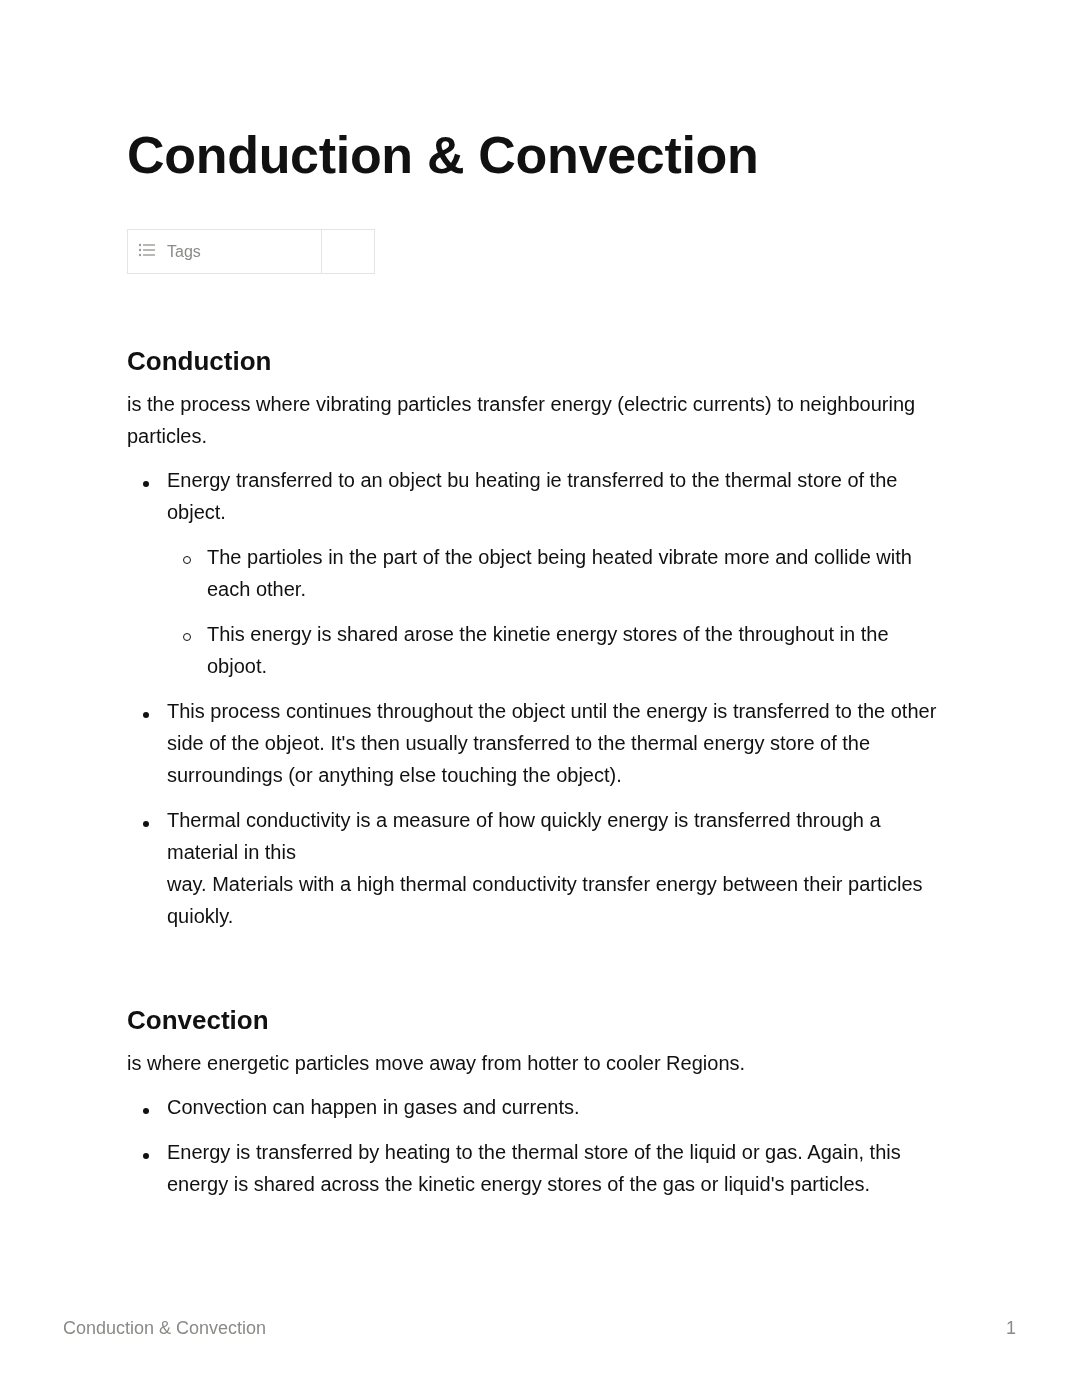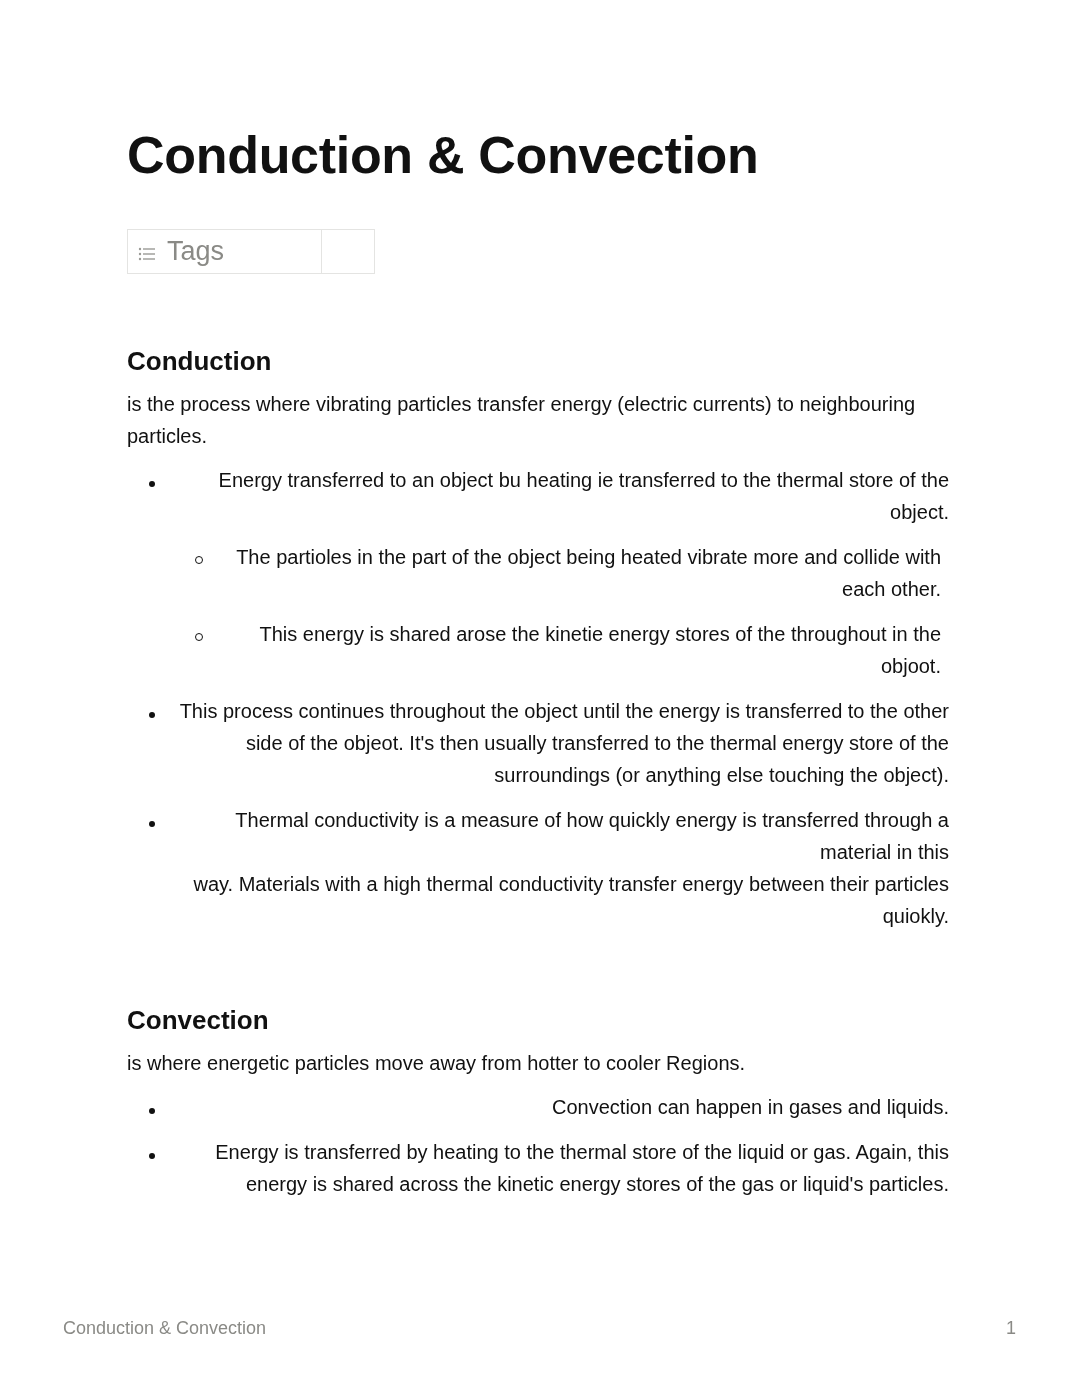--- a/index.html
+++ b/index.html
@@ -1,28 +1,28 @@
 <!DOCTYPE html>
 <html><head>
 <meta charset="utf-8">
 <style>
   html, body { margin:0; padding:0; background:#ffffff; }
   body { width:1080px; height:1397px; position:relative; font-family:"Liberation Sans", sans-serif; color:#111111; overflow:hidden; }
   .page-title { position:absolute; left:127px; top:126px; margin:0; font-size:52px; font-weight:bold; letter-spacing:-0.3px; line-height:1.15; }
   .props { position:absolute; left:127px; top:229px; border-collapse:collapse; }
-  .props td { border:1px solid #e4e4e2; height:43px; padding:0; font-size:27px; color:#8a8a86; }
+  .props td { border:1px solid #e4e4e2; height:43px; padding:0; font-size:16px; color:#8a8a86; }
   .props td.name { width:183px; padding-left:10px; }
   .props td.val { width:52px; text-align:center; }
   .props .picon { display:inline-block; width:18px; margin-right:11px; vertical-align:middle; }
   .props .ptext { vertical-align:middle; }
   .cb { display:inline-block; width:18px; height:18px; border:2px solid #333; vertical-align:middle; }
   .content { position:absolute; left:127px; top:344px; width:830px; }
   h2 { font-size:26px; font-weight:bold; margin:0 0 10px 0; line-height:34px; }
   p { font-size:20px; line-height:32px; margin:0 0 12px 0; }
-  ul { margin:8px; padding:0; list-style:none;text-align:right; }
+  ul { margin:2px; padding:0; list-style:none; }
   li { font-size:20px; line-height:32px; position:relative; padding-left:38px; margin-bottom:13px; }
   li .bul { position:absolute; left:14px; top:0; }
   .disc { display:inline-block; width:6px; height:6px; border-radius:50%; background:#111; margin-top:14px; }
   .circle { display:inline-block; width:6px; height:6px; border-radius:50%; border:1.5px solid #111; margin-top:13px; }
   .square { display:inline-block; width:6px; height:6px; background:#111; margin-top:14px; }
   ul ul { margin-top:13px; }
   .gap { height:58px; }
   .footer-left { position:absolute; left:63px; top:1318px; font-size:18px; color:#8a8a86; }
   .footer-right { position:absolute; right:64px; top:1318px; font-size:18px; color:#8a8a86; }
 </style>
@@ -85,21 +85,21 @@
   </section>
 
   <div class="gap"></div>
 
   <section>
     <h2>Convection</h2>
     <p>is where energetic particles move away from hotter to cooler Regions.</p>
     <ul>
       <li>
         <span class="bul"><span class="disc"></span></span>
-        <span>Convection can happen in gases and liquids.</span>
+        <span>Convection can happen in gases and currents.</span>
       </li>
       <li>
         <span class="bul"><span class="disc"></span></span>
         <span>Energy is transferred by heating to the thermal store of the liquid or gas. Again, this energy is shared across the kinetic energy stores of the gas or liquid's particles.</span>
       </li>
     </ul>
   </section>
 </div>
 
 <div class="footer-left">Conduction &amp; Convection</div>

